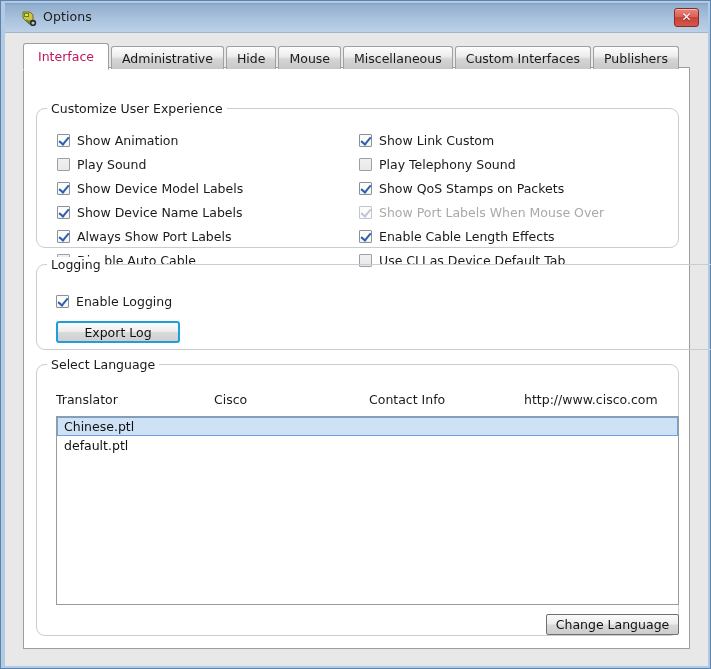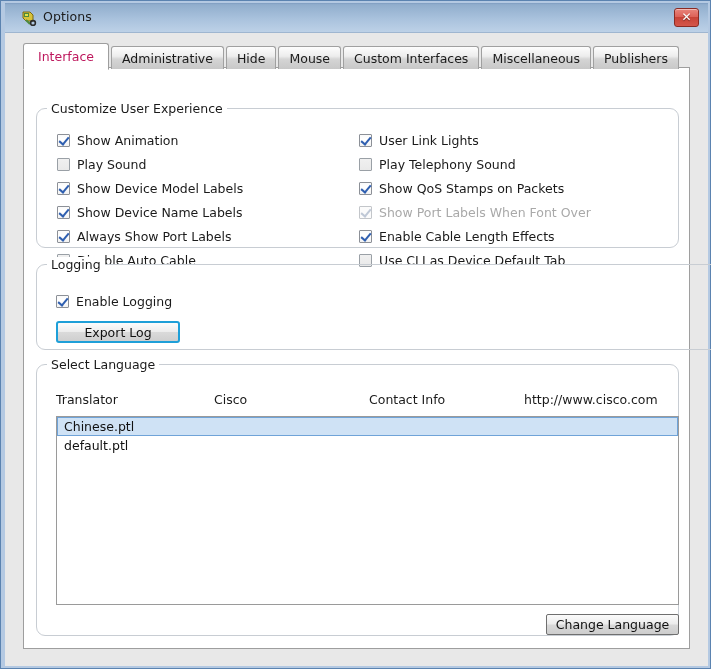--- a/index.html
+++ b/index.html
@@ -314,24 +314,24 @@
         <div class="tab">
             <span>Administrative</span>
           </div>
         <div class="tab">
             <span>Hide</span>
           </div>
         <div class="tab">
             <span>Mouse</span>
           </div>
         <div class="tab">
+            <span>Miscellaneous</span>
+          </div>
+        <div class="tab">
             <span>Custom Interfaces</span>
-          </div>
-        <div class="tab">
-            <span>Miscellaneous</span>
           </div>
         <div class="tab">
             <span>Publishers</span>
           </div>
       </div>
 
       <div id="tabpanel">
 
         <div class="groupbox" id="gb-customize">
           <span class="legend">Customize User Experience</span>
@@ -356,33 +356,33 @@
             <span class="cb checked"></span>
             <span class="cblabel">Always Show Port Labels</span>
           </div>
           <div class="cbrow" style="left:20px; top:142px;">
             <span class="cb unchecked"></span>
             <span class="cblabel">Disable Auto Cable</span>
           </div>
 
           <div class="cbrow" style="left:322px; top:22px;">
             <span class="cb checked"></span>
-            <span class="cblabel">User Link Lights</span>
+            <span class="cblabel">Show Link Custom</span>
           </div>
           <div class="cbrow" style="left:322px; top:46px;">
             <span class="cb unchecked"></span>
             <span class="cblabel">Play Telephony Sound</span>
           </div>
           <div class="cbrow" style="left:322px; top:70px;">
             <span class="cb checked"></span>
             <span class="cblabel">Show QoS Stamps on Packets</span>
           </div>
           <div class="cbrow disabled" style="left:322px; top:94px;">
             <span class="cb checked disabled"></span>
-            <span class="cblabel">Show Port Labels When Font Over</span>
+            <span class="cblabel">Show Port Labels When Mouse Over</span>
           </div>
           <div class="cbrow" style="left:322px; top:118px;">
             <span class="cb checked"></span>
             <span class="cblabel">Enable Cable Length Effects</span>
           </div>
           <div class="cbrow" style="left:322px; top:142px;">
             <span class="cb unchecked"></span>
             <span class="cblabel">Use CLI as Device Default Tab</span>
           </div>
         </div>

